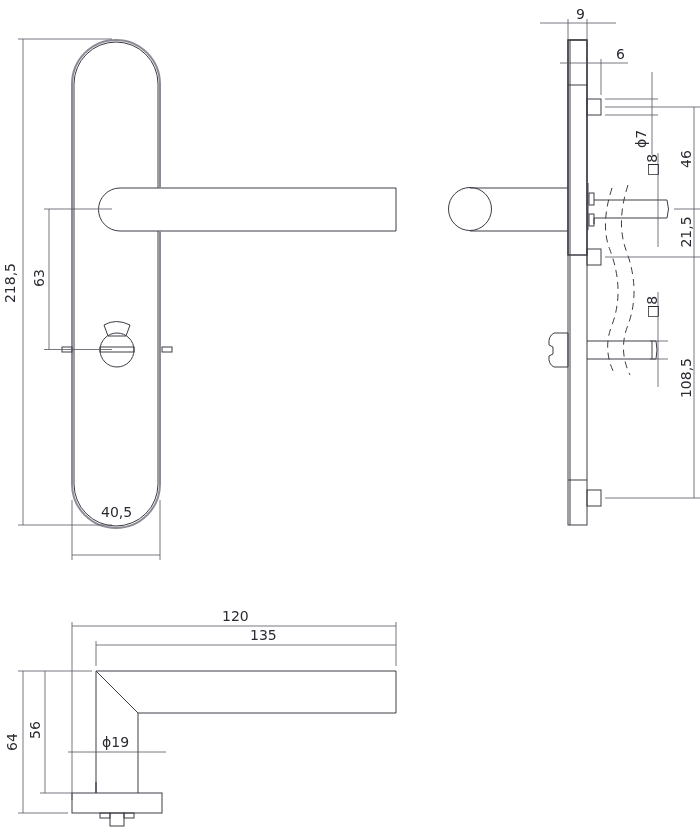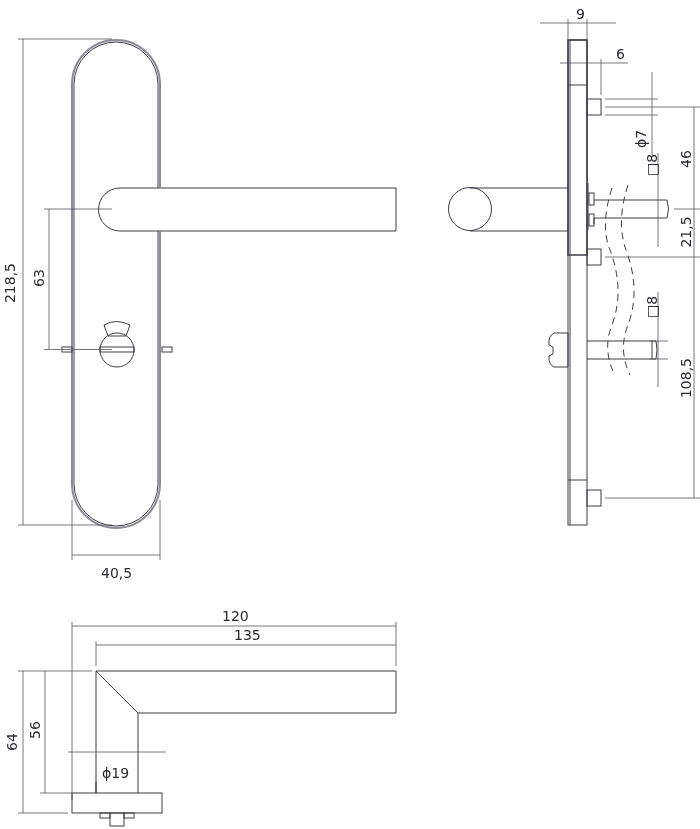--- a/index.html
+++ b/index.html
@@ -135,28 +135,28 @@
     <line class="thin" x1="18" y1="813" x2="68" y2="813"></line>
     <line class="thin" x1="23" y1="671" x2="23" y2="813"></line>
     <line class="thin" x1="45" y1="671" x2="45" y2="793"></line>
 
     <line class="thin" x1="68" y1="752" x2="166" y2="752"></line>
   </g>
 </svg>
 
 <div class="label rot" style="left:-10px; top:276px;">218,5</div>
 <div class="label rot" style="left:30px; top:271px;">63</div>
-<div class="label" style="left:101px; top:566px;">40,5</div>
+<div class="label" style="left:101px; top:505px;">40,5</div>
 
 <div class="label" style="left:576px; top:7px;">9</div>
 <div class="label" style="left:616px; top:47px;">6</div>
 <div class="label rot" style="left:632px; top:132px;">ϕ7</div>
 <div class="label rot" style="left:641px; top:158px;">□8</div>
 <div class="label rot" style="left:677px; top:152px;">46</div>
 <div class="label rot" style="left:670px; top:225px;">21,5</div>
 <div class="label rot" style="left:641px; top:300px;">□8</div>
 <div class="label rot" style="left:666px; top:371px;">108,5</div>
 
 <div class="label" style="left:222px; top:609px;">120</div>
-<div class="label" style="left:234px; top:628px;text-align:right;">135</div>
+<div class="label" style="left:250px; top:628px;text-align:right;">135</div>
 <div class="label rot" style="left:3px; top:735px;">64</div>
 <div class="label rot" style="left:26px; top:723px;">56</div>
-<div class="label" style="left:102px; top:735px;margin-top:31px;">ϕ19</div>
+<div class="label" style="left:102px; top:735px;">ϕ19</div>
 
 </body></html>

